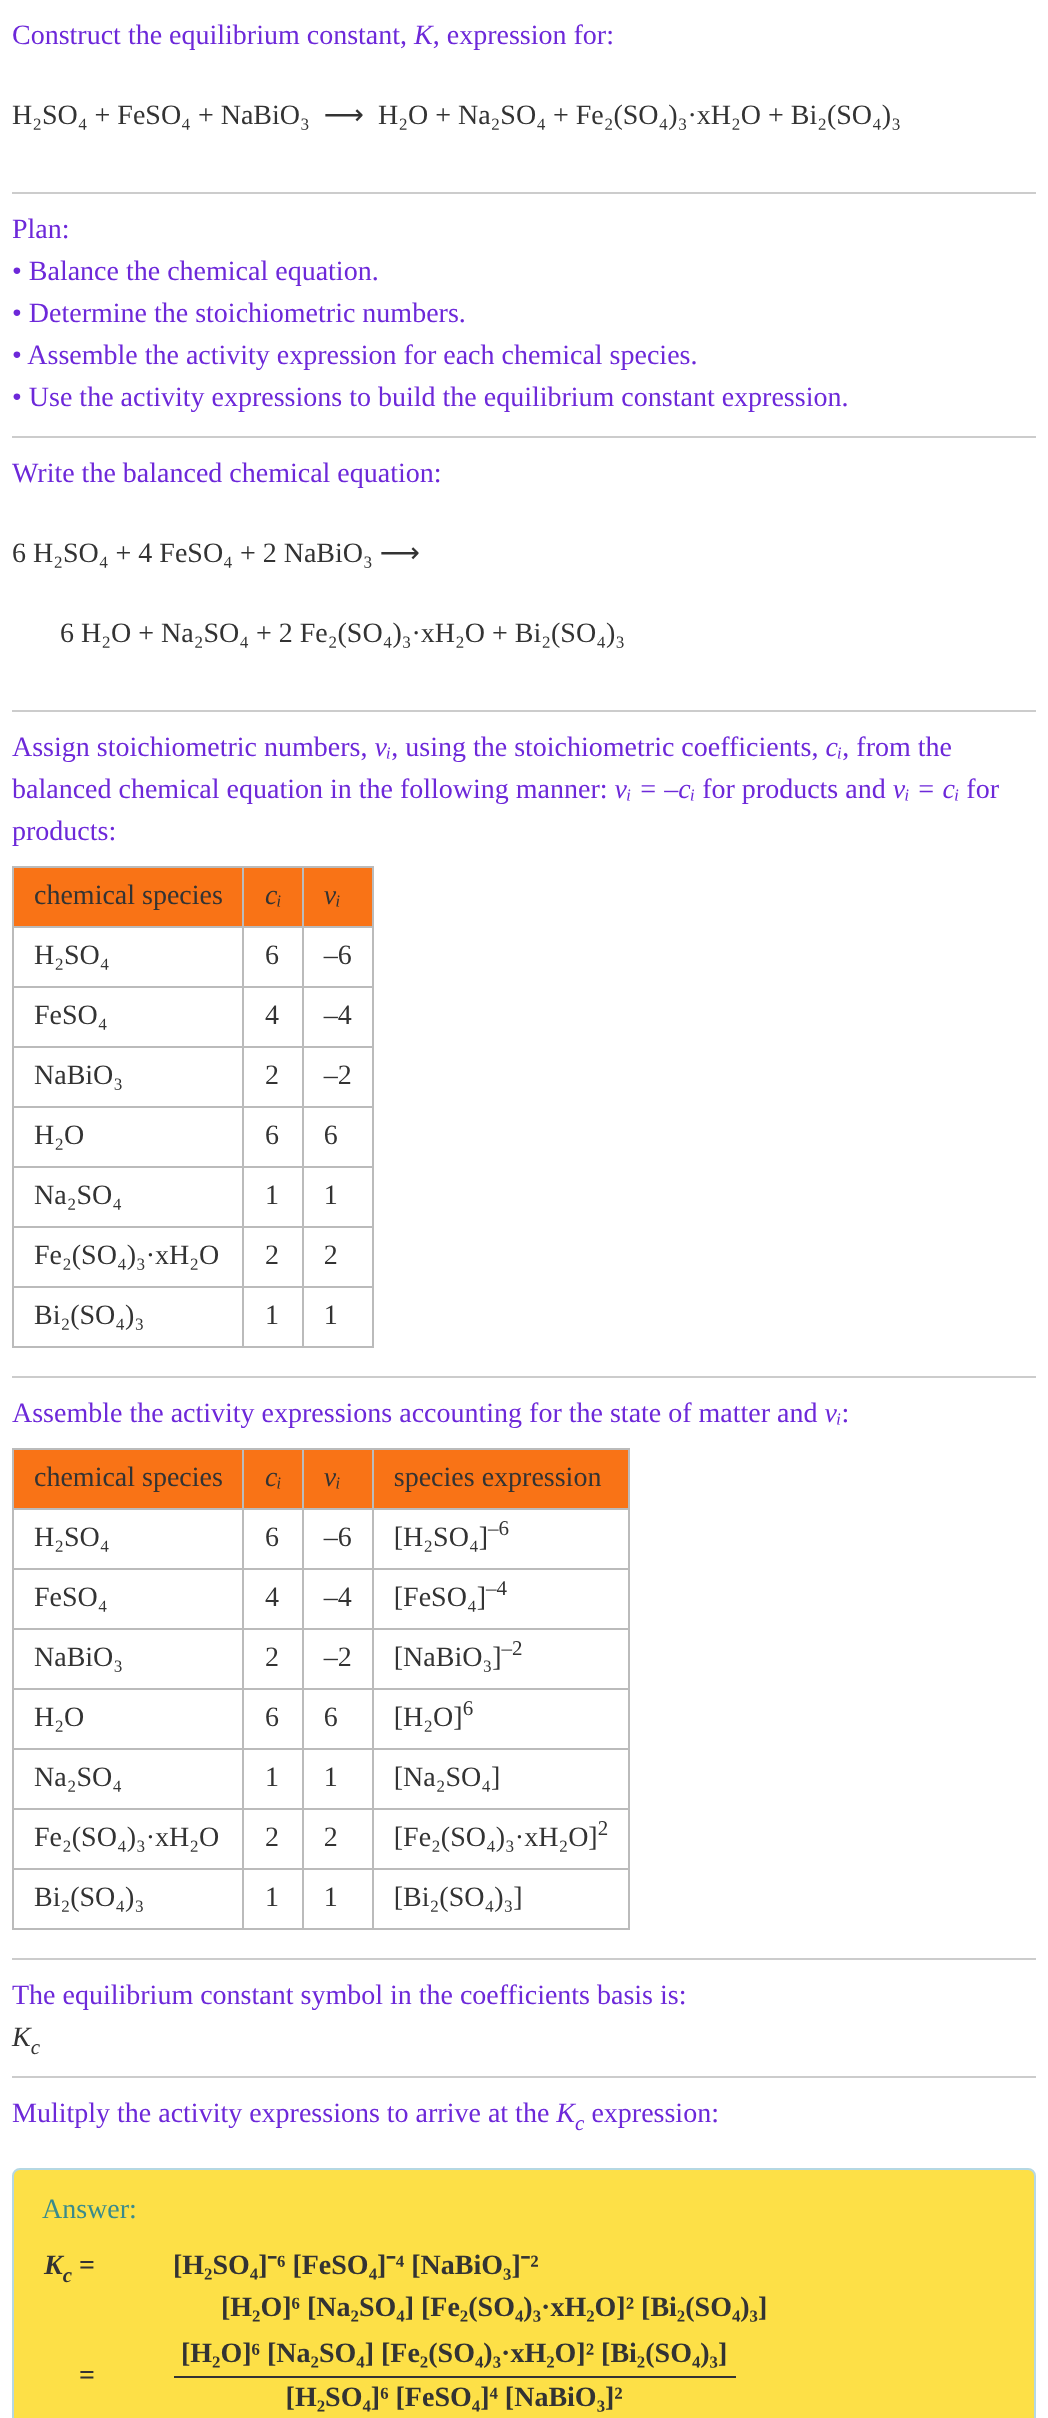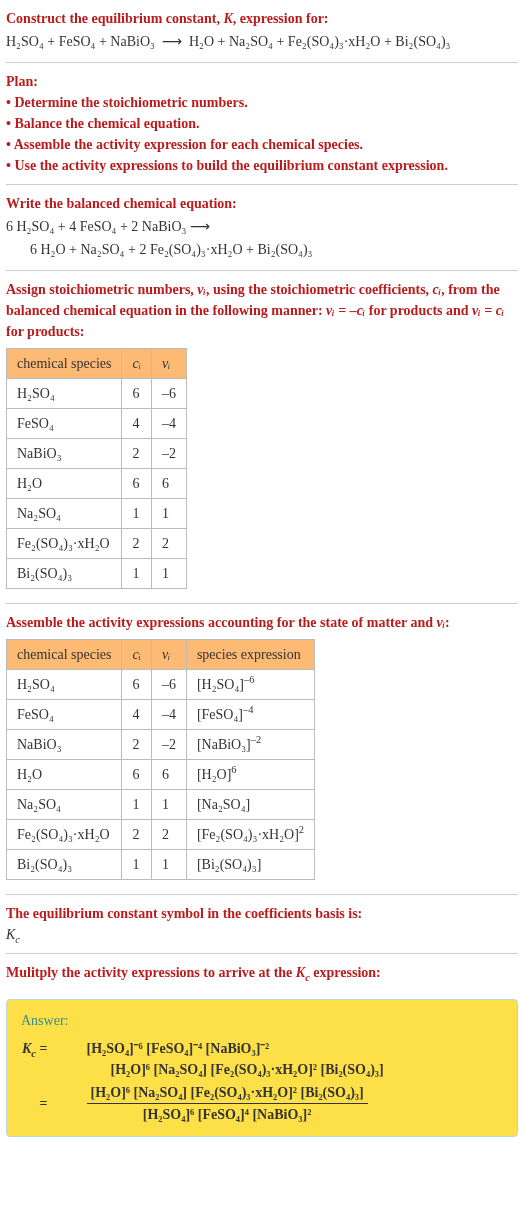--- a/index.html
+++ b/index.html
@@ -13,44 +13,43 @@
     line-height: 1.5;
   }
   .section {
     padding: 8px 6px;
   }
   .hr {
     border-top: 1px solid #ccc;
     margin: 0 6px;
   }
   .teal {
-    color: #b91c1c;
-    font-weight: bold;
+    color: #6d28d9;
   }
   .eq-line {
     font-family: Georgia, serif;
     white-space: nowrap;
-    margin: 2px 0;
+    margin: 19px 0;
   }
   .indent {
     padding-left: 24px;
   }
   table.data {
     border-collapse: collapse;
     margin: 6px 0;
   }
   table.data th, table.data td {
     border: 1px solid #bbb;
     padding: 4px 10px;
     text-align: left;
     font-weight: normal;
     font-family: Georgia, serif;
   }
   table.data th {
-    background: #fdba74;
+    background: #f97316;
   }
   .answer-box {
     background: #fde047;
     border: 1px solid #b5d8e3;
     border-radius: 4px;
     padding: 10px 14px;
     margin: 8px 6px 12px 6px;
   }
   .answer-label {
     color: #3a8b8b;
@@ -91,22 +90,22 @@
     <span>H₂SO₄ + FeSO₄ + NaBiO₃</span>
     &nbsp;<span>⟶</span>&nbsp;
     <span>H₂O + Na₂SO₄ + Fe₂(SO₄)₃·xH₂O + Bi₂(SO₄)₃</span>
   </div>
 </div>
 
 <div class="hr"></div>
 
 <div class="section">
   <div class="teal">Plan:</div>
+  <div class="teal">• Balance the chemical equation.</div>
   <div class="teal">• Determine the stoichiometric numbers.</div>
-  <div class="teal">• Balance the chemical equation.</div>
   <div class="teal">• Assemble the activity expression for each chemical species.</div>
   <div class="teal">• Use the activity expressions to build the equilibrium constant expression.</div>
 </div>
 
 <div class="hr"></div>
 
 <div class="section">
   <div class="teal">Write the balanced chemical equation:</div>
   <div class="eq-line">6 H₂SO₄ + 4 FeSO₄ + 2 NaBiO₃  ⟶</div>
   <div class="eq-line indent">6 H₂O + Na₂SO₄ + 2 Fe₂(SO₄)₃·xH₂O + Bi₂(SO₄)₃</div>

